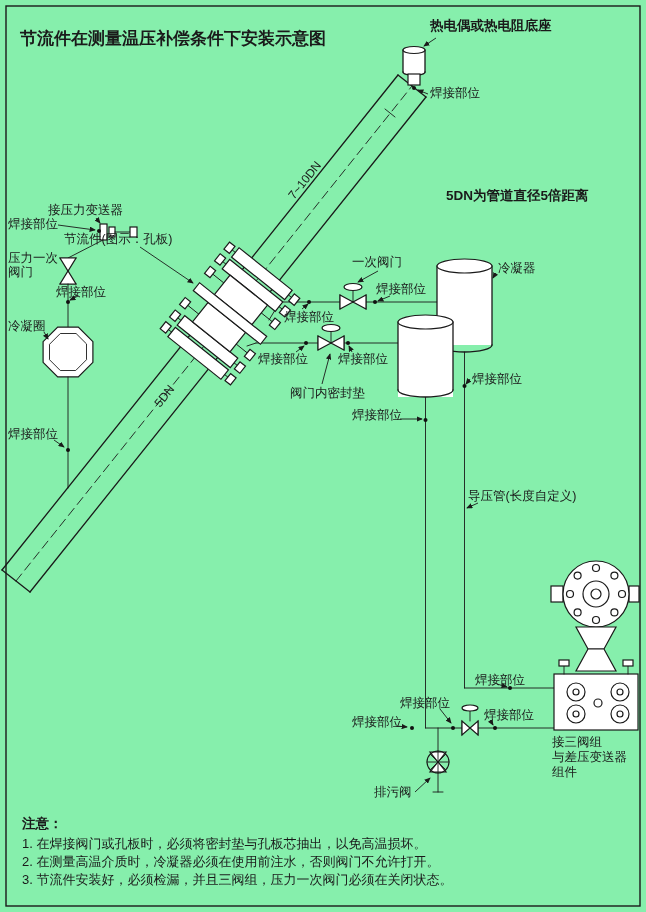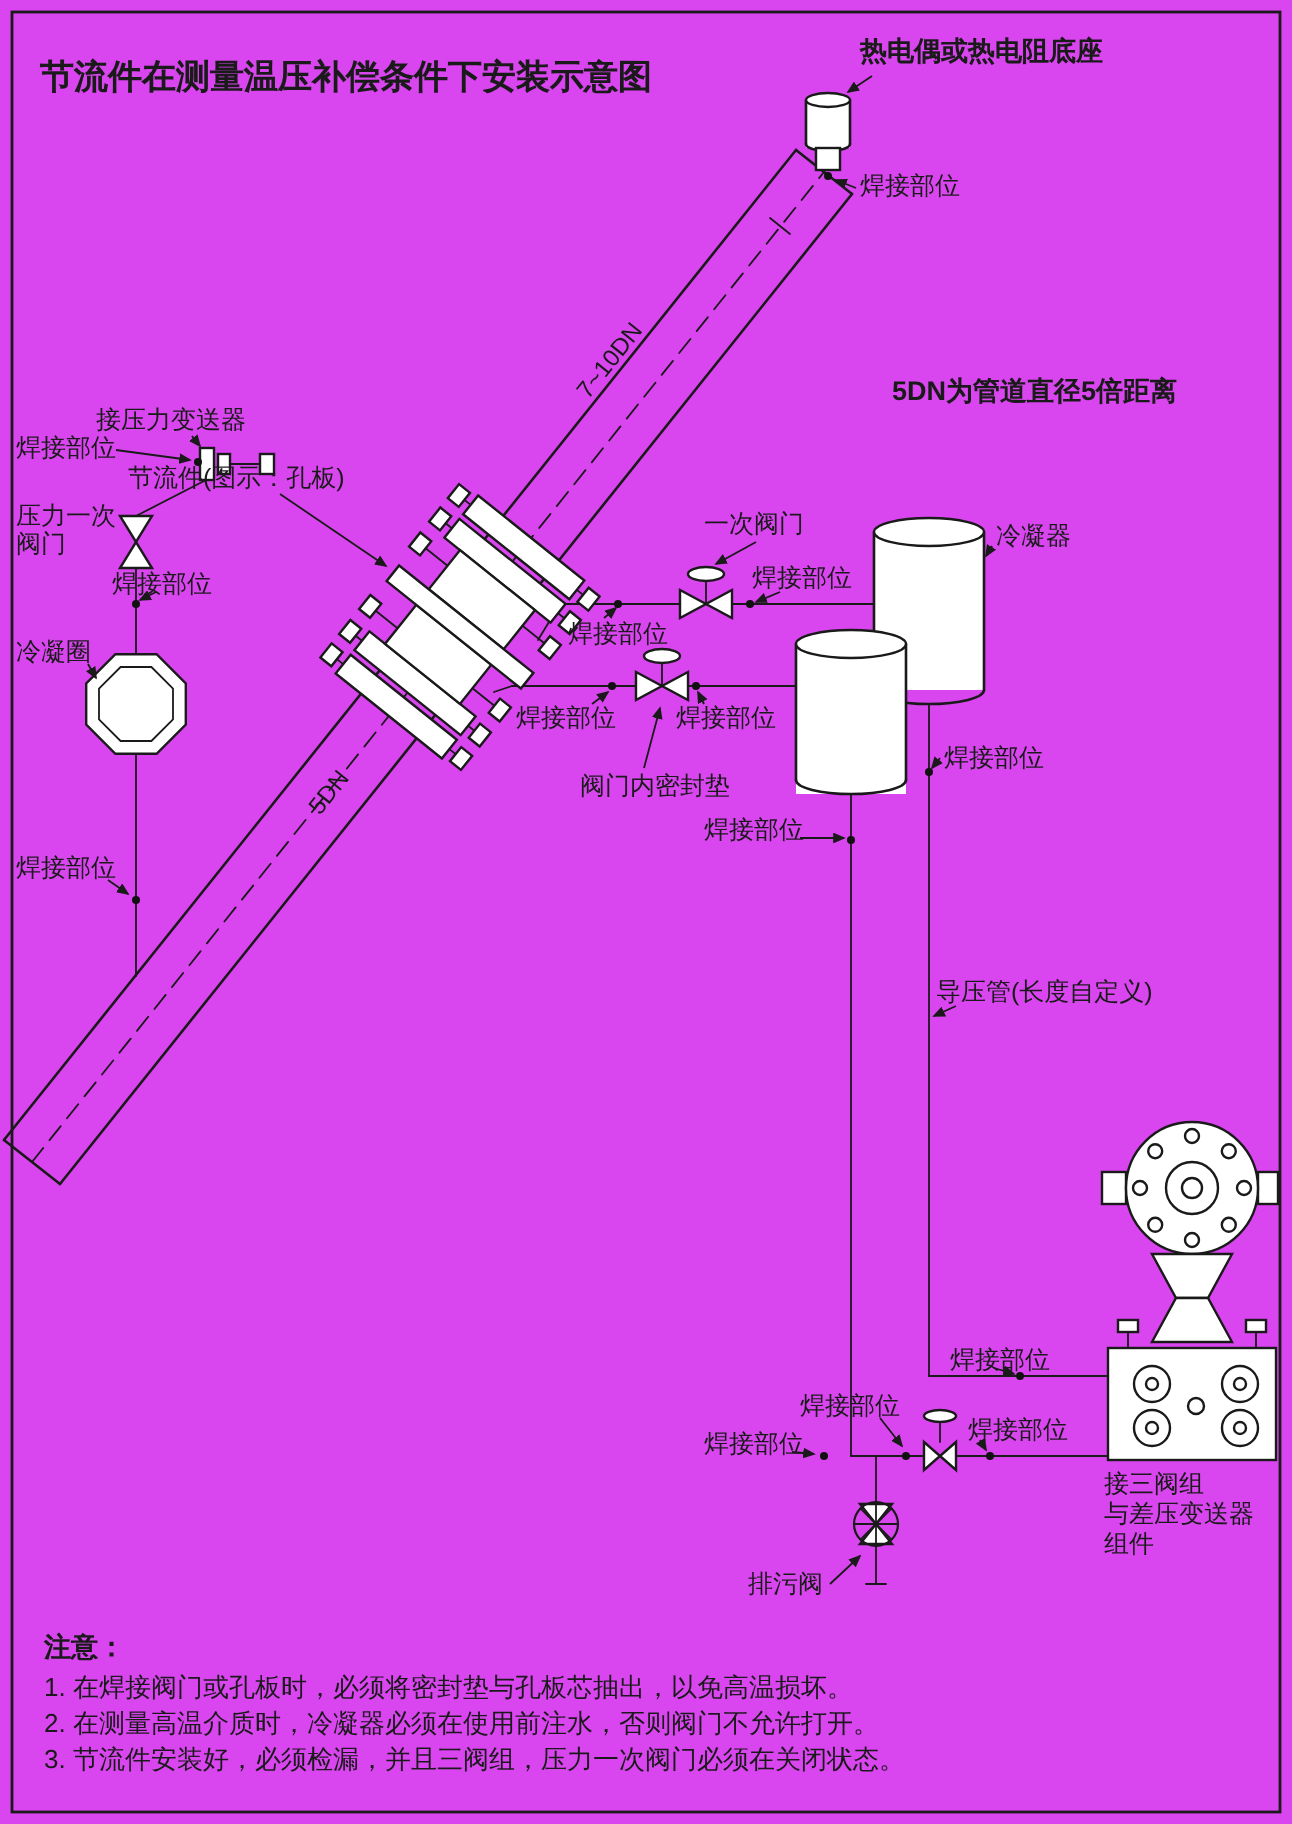--- a/index.html
+++ b/index.html
@@ -1,16 +1,16 @@
 <!DOCTYPE html>
 <html><head>
 <meta charset="utf-8">
 <style>
   html,body{margin:0;padding:0;background:#ffffff;}
-  #page{position:relative;width:646px;height:912px;background:#d946ef;overflow:hidden;}
+  #page{position:relative;width:646px;height:912px;background:#86efac;overflow:hidden;}
   svg{display:block;}
   svg text{font-family:"Liberation Sans","DejaVu Sans",sans-serif;fill:#1a1a1a;}
   .t-title{font-size:17px;font-weight:bold;}
   .t-big{font-size:13.5px;font-weight:bold;}
   .t-lbl{font-size:12.5px;}
   .t-dim{font-size:12px;}
   .t-note{font-size:13px;}
   .t-noteh{font-size:13.5px;font-weight:bold;}
   .ln{fill:none;stroke:#1a1a1a;stroke-width:1.3;stroke-linecap:round;}
   .thin{stroke-width:0.9;}

